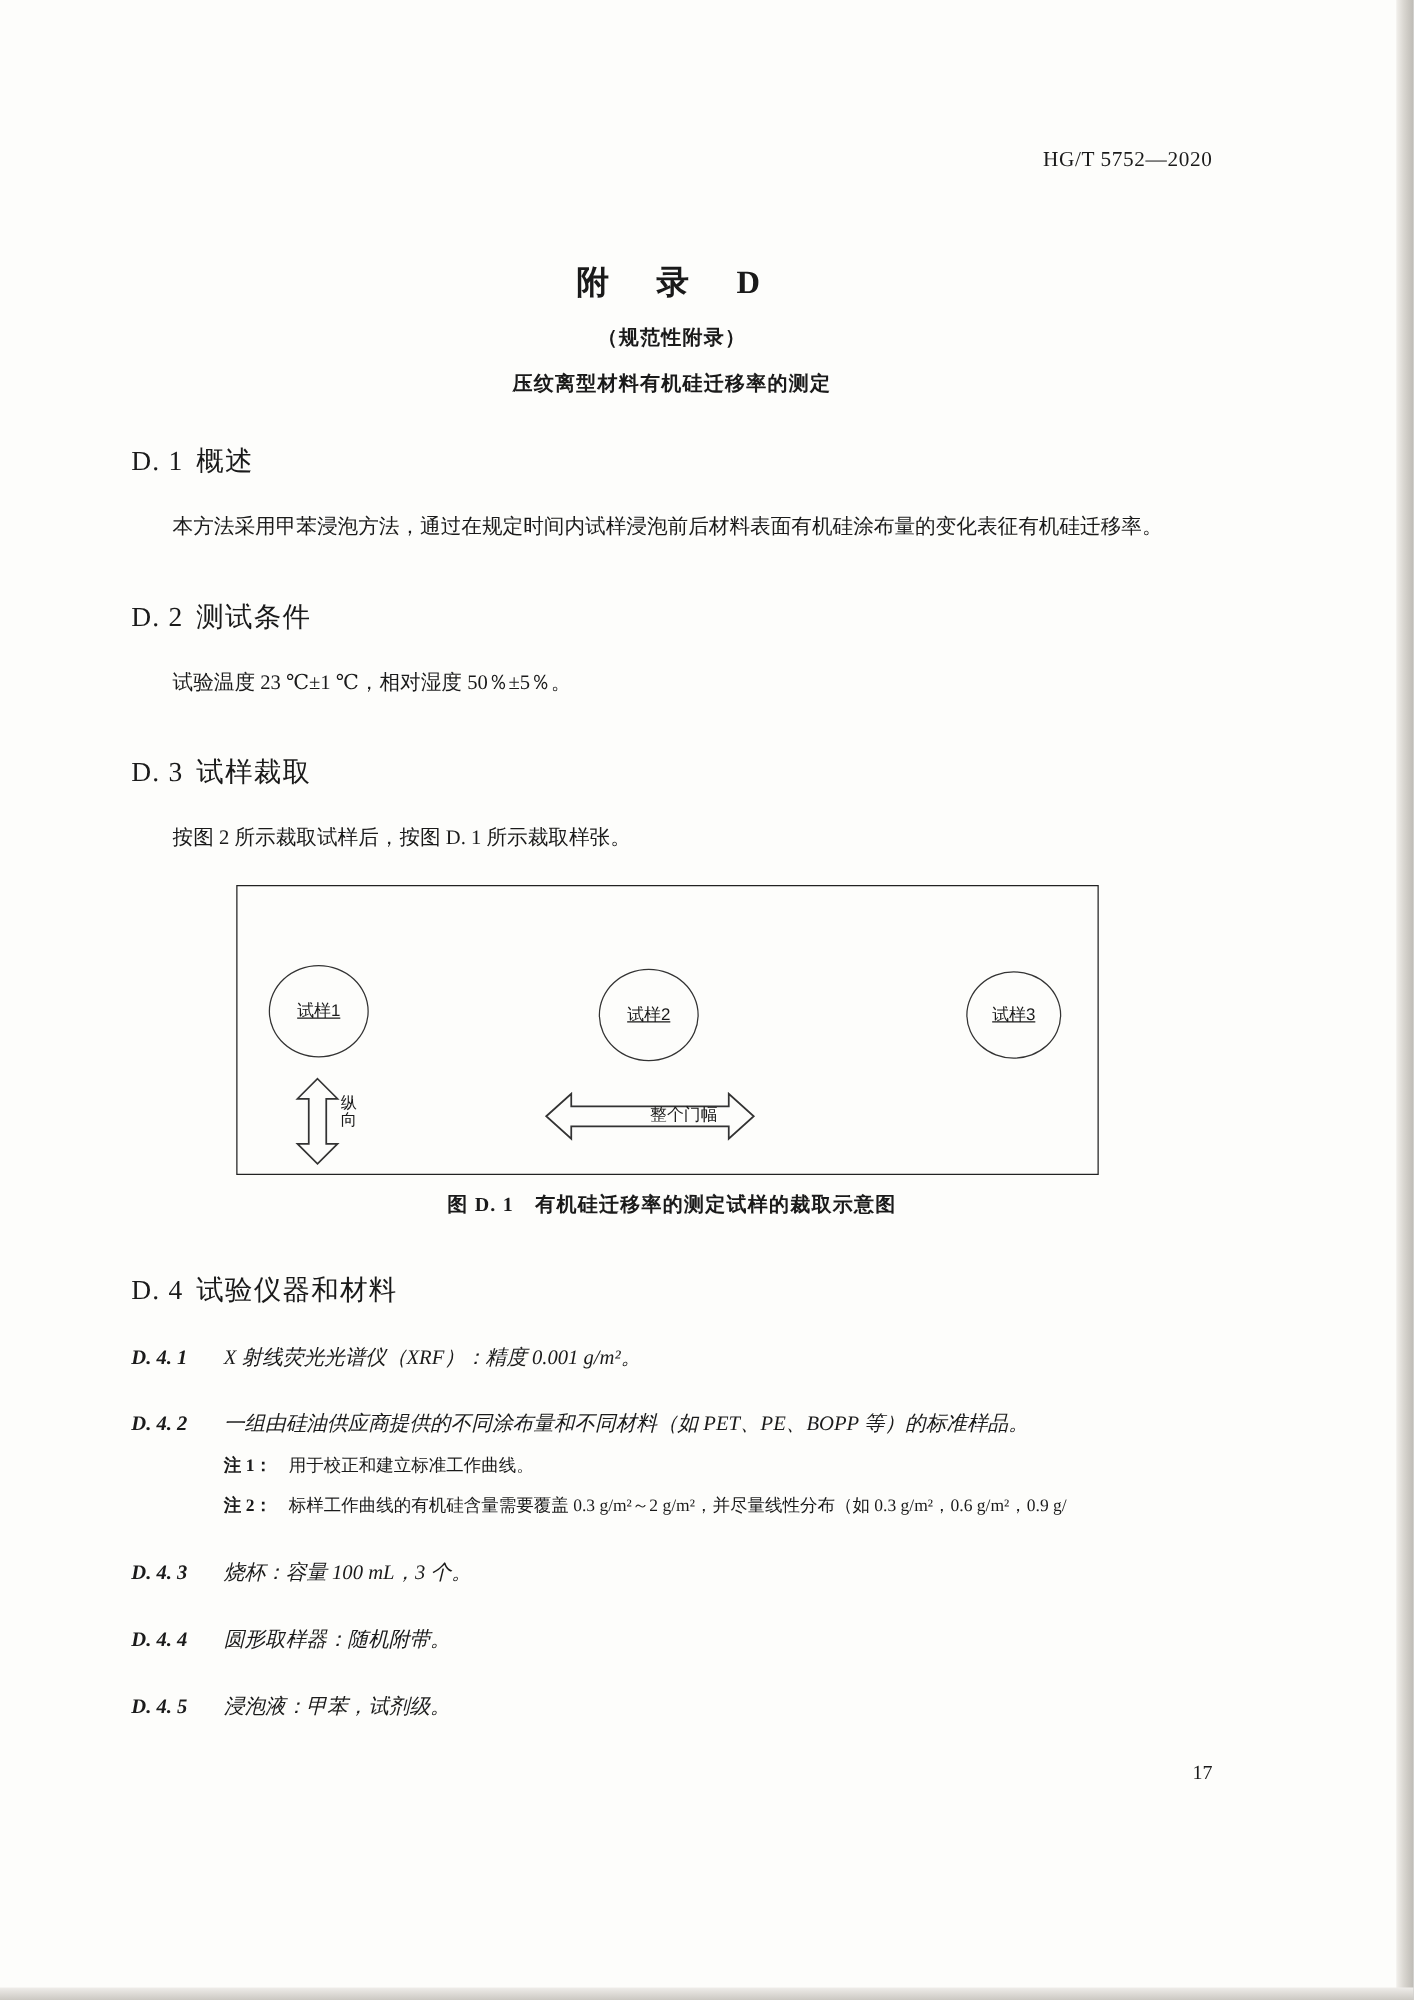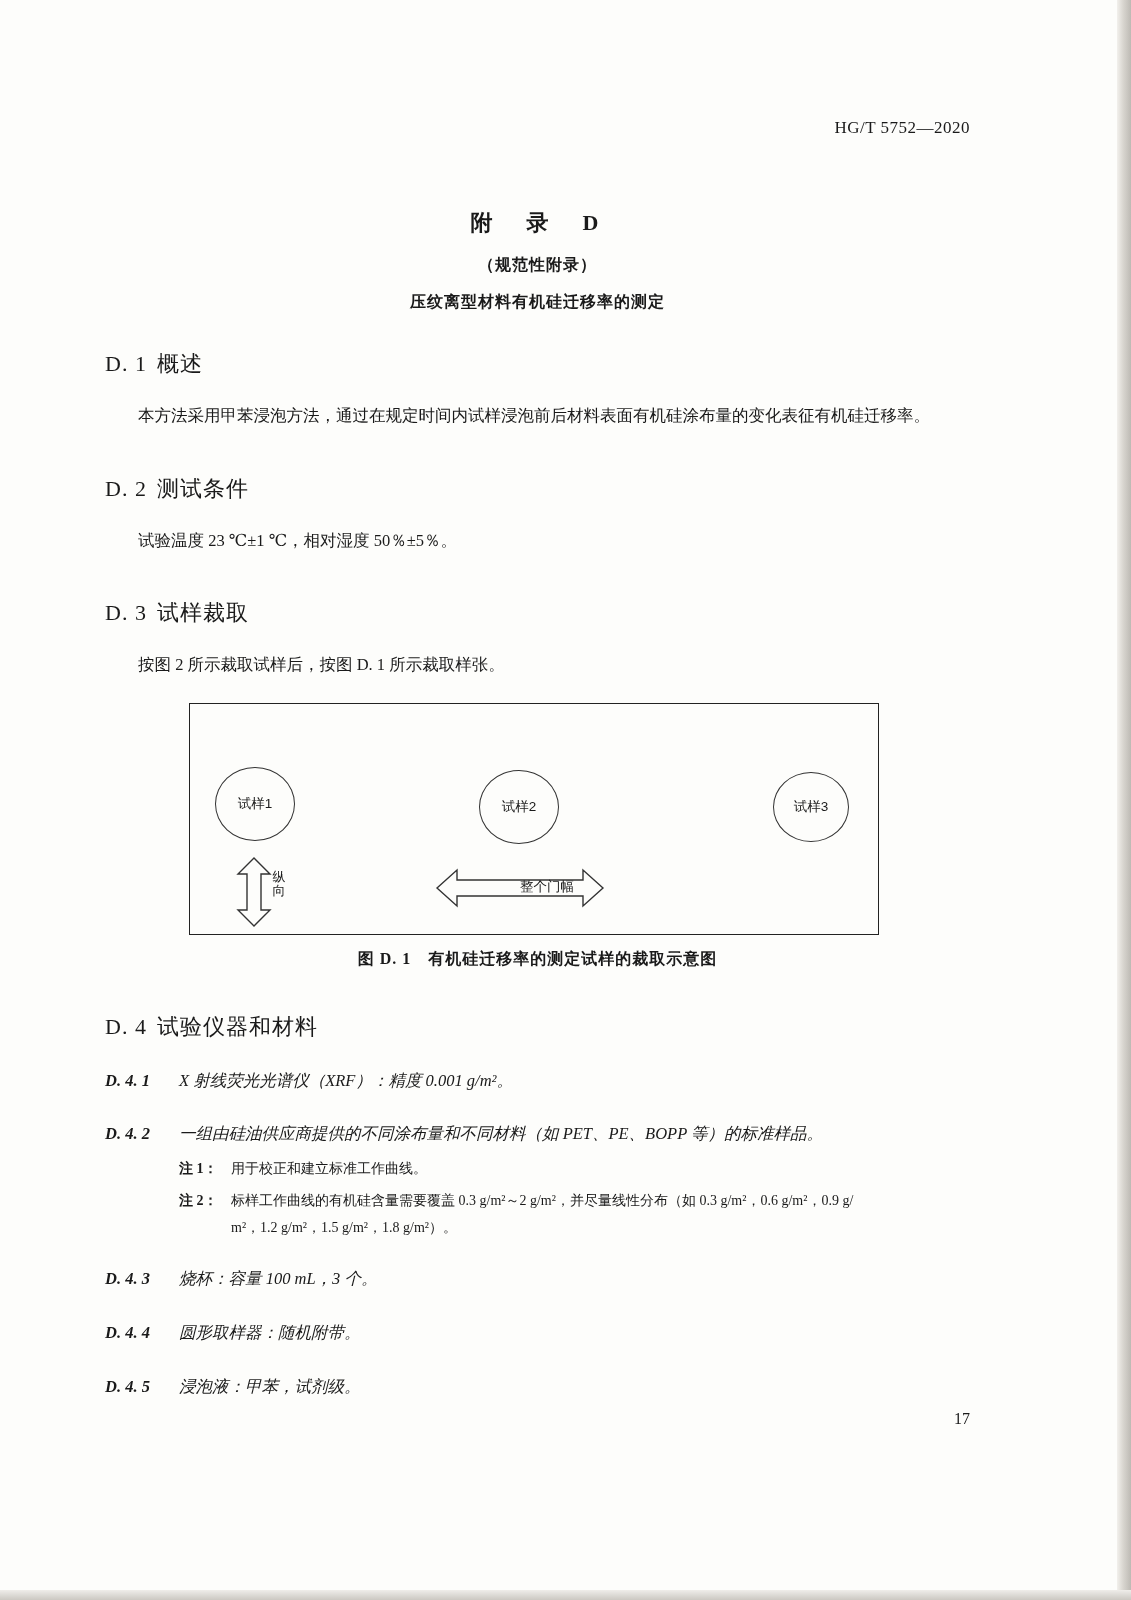--- a/index.html
+++ b/index.html
@@ -39,21 +39,21 @@
   .header {
     text-align: right;
     font-size: 17px;
     letter-spacing: 0.5px;
     margin-top: 118px;
     font-family: "Liberation Serif", serif;
   }
   .annex-title {
     text-align: center;
     margin-top: 70px;
-    font-size: 22px;
+    font-size: 26px;
     font-weight: bold;
     letter-spacing: 6px;
   }
   .annex-sub {
     text-align: center;
     margin-top: 17px;
     font-size: 16px;
     font-weight: bold;
     letter-spacing: 1px;
     font-family: Liberation Serif, serif;
@@ -96,20 +96,21 @@
   .ellipse {
     position: absolute;
     border: 1.4px solid #333;
     border-radius: 50%;
     display: flex;
     align-items: center;
     justify-content: center;
     font-size: 13.5px;
     font-family: "Liberation Sans", sans-serif;
     background: transparent;
+    text-decoration: underline;
   }
   .e1 { left: 25px;  top: 63px;  width: 78px; height: 72px; }
   .e2 { left: 289px; top: 66px;  width: 78px; height: 72px; }
   .e3 { left: 583px; top: 68px;  width: 74px; height: 68px; }
 
   .vert-arrow {
     position: absolute;
     left: 42px;
     top: 152px;
     width: 44px;
@@ -254,21 +255,20 @@
 
     <div class="note">
       <span class="nlabel">注 1：</span>
       <span class="nbody">用于校正和建立标准工作曲线。</span>
     </div>
 
     <div class="note">
       <span class="nlabel">注 2：</span>
       <span class="nbody">标样工作曲线的有机硅含量需要覆盖 0.3 g/m²～2 g/m²，并尽量线性分布（如 0.3 g/m²，0.6 g/m²，0.9 g/</span>
     </div>
-    <div class="note2-cont">m²，1.2 g/m²，1.5 g/m²，1.8 g/m²）。</div>
 
     <div class="item">
       <span class="label">D. 4. 3</span>
       <span class="body">烧杯：容量 100 mL，3 个。</span>
     </div>
 
     <div class="item">
       <span class="label">D. 4. 4</span>
       <span class="body">圆形取样器：随机附带。</span>
     </div>

